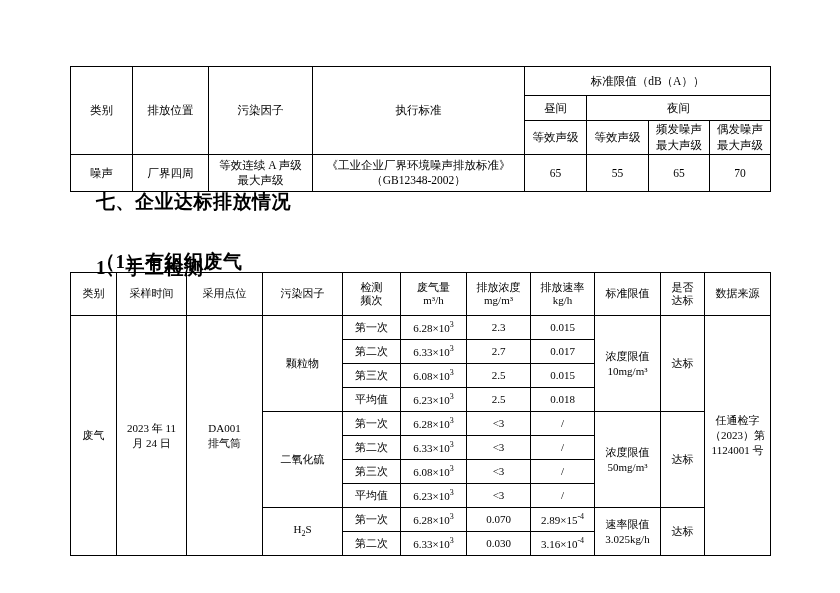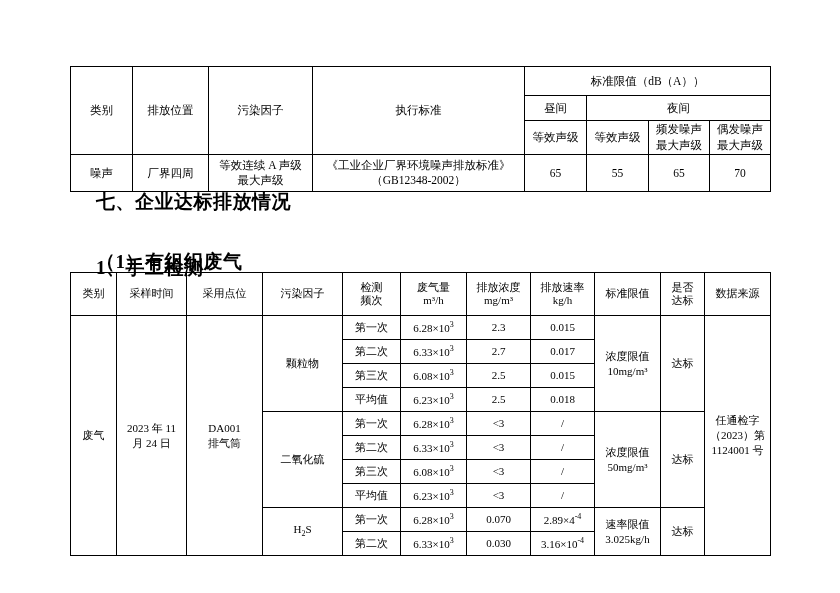--- a/index.html
+++ b/index.html
@@ -247,21 +247,21 @@
         <td class="nowrap"><span>6.23×10</span><span class="sup">3</span></td>
         <td>&lt;3</td>
         <td>/</td>
       </tr>
 
       <tr>
         <td rowspan="2"><span>H</span><span class="sub">2</span><span>S</span></td>
         <td>第一次</td>
         <td class="nowrap"><span>6.28×10</span><span class="sup">3</span></td>
         <td>0.070</td>
-        <td class="nowrap"><span>2.89×4</span><span class="sup">-4</span></td>
+        <td class="nowrap"><span>2.89×15</span><span class="sup">-4</span></td>
         <td rowspan="2" class="cell-multiline">
           <div>速率限值</div>
           <div>3.025kg/h</div>
         </td>
         <td rowspan="2">达标</td>
       </tr>
       <tr>
         <td>第二次</td>
         <td class="nowrap"><span>6.33×10</span><span class="sup">3</span></td>
         <td>0.030</td>

